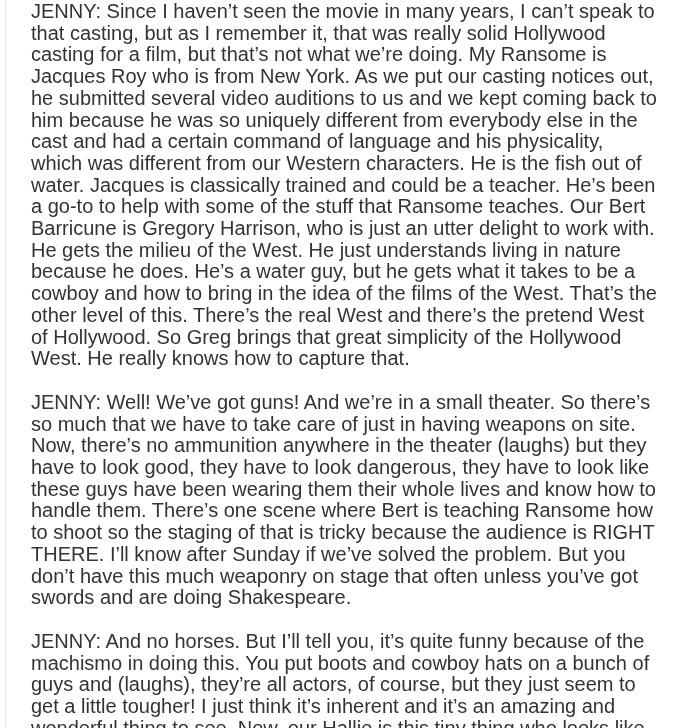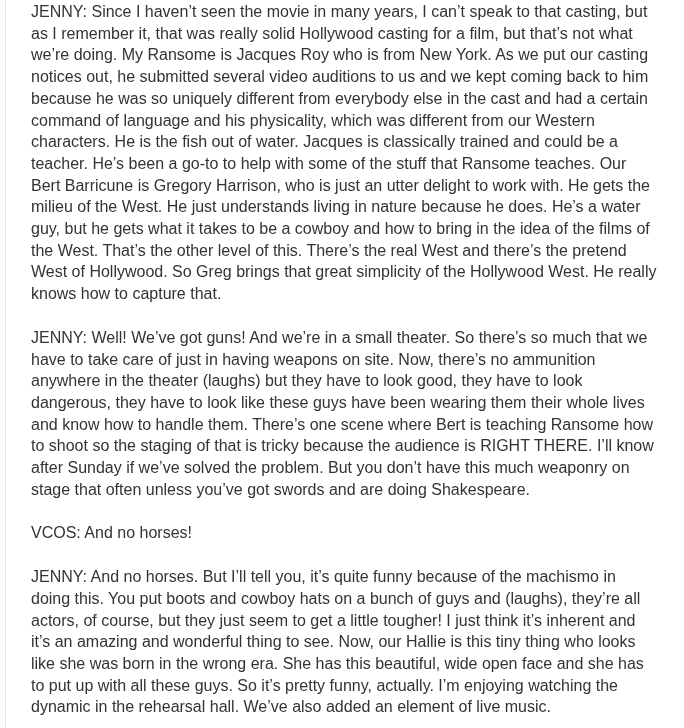--- a/index.html
+++ b/index.html
@@ -16,31 +16,30 @@
   main.transcript {
     box-sizing: border-box;
     margin-left: 5px;
     width: 679px;
     min-height: 728px;
     border-left: 1px solid #e7e7e7;
     padding: 1px 25px 0 25px;
   }
   article p {
     margin: 0 0 22px 0;
-    font-size: 16px;
+    font-size: 20px;
     line-height: 21.7px;
     color: #333333;
     text-align: left;
     word-spacing: normal;
   }
 </style>
 </head>
 <body>
 
 <main class="transcript">
   <article>
     <p>JENNY: Since I haven’t seen the movie in many years, I can’t speak to that casting, but as I remember it, that was really solid Hollywood casting for a film, but that’s not what we’re doing. My Ransome is Jacques Roy who is from New York. As we put our casting notices out, he submitted several video auditions to us and we kept coming back to him because he was so uniquely different from everybody else in the cast and had a certain command of language and his physicality, which was different from our Western characters. He is the fish out of water. Jacques is classically trained and could be a teacher. He’s been a go-to to help with some of the stuff that Ransome teaches. Our Bert Barricune is Gregory Harrison, who is just an utter delight to work with. He gets the milieu of the West. He just understands living in nature because he does. He’s a water guy, but he gets what it takes to be a cowboy and how to bring in the idea of the films of the West. That’s the other level of this. There’s the real West and there’s the pretend West of Hollywood. So Greg brings that great simplicity of the Hollywood West. He really knows how to capture that.</p>
     <p>JENNY: Well! We’ve got guns! And we’re in a small theater. So there’s so much that we have to take care of just in having weapons on site. Now, there’s no ammunition anywhere in the theater (laughs) but they have to look good, they have to look dangerous, they have to look like these guys have been wearing them their whole lives and know how to handle them. There’s one scene where Bert is teaching Ransome how to shoot so the staging of that is tricky because the audience is RIGHT THERE. I’ll know after Sunday if we’ve solved the problem. But you don’t have this much weaponry on stage that often unless you’ve got swords and are doing Shakespeare.</p>
-    <p>VCOS: And no horses!</p>
     <p>JENNY: And no horses. But I’ll tell you, it’s quite funny because of the machismo in doing this. You put boots and cowboy hats on a bunch of guys and (laughs), they’re all actors, of course, but they just seem to get a little tougher! I just think it’s inherent and it’s an amazing and wonderful thing to see. Now, our Hallie is this tiny thing who looks like she was born in the wrong era. She has this beautiful, wide open face and she has to put up with all these guys. So it’s pretty funny, actually. I’m enjoying watching the dynamic in the rehearsal hall. We’ve also added an element of live music.</p>
     <p>VCOS: Great! Tell me about born.</p>
   </article>
 </main>
 
 </body></html>

